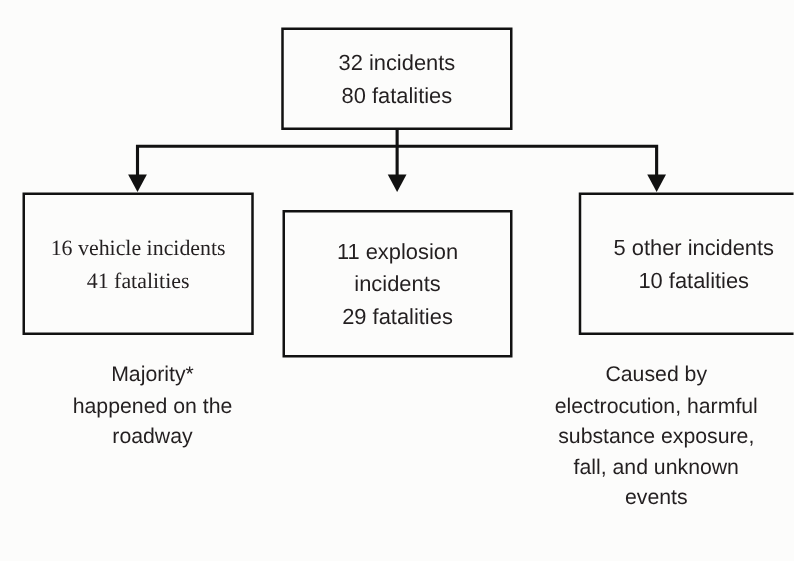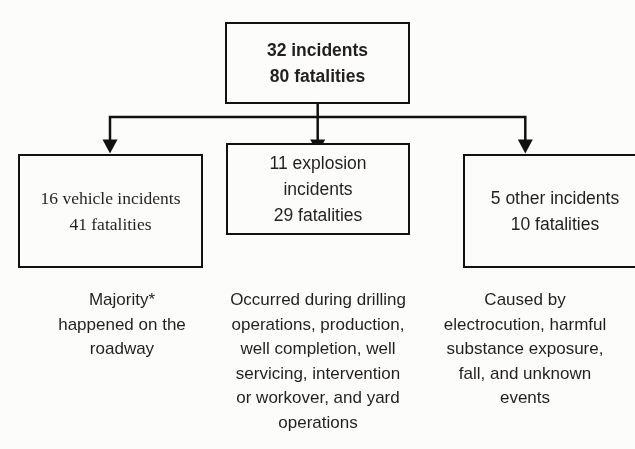--- a/index.html
+++ b/index.html
@@ -39,23 +39,23 @@
     white-space: pre-line;
     font-size: 17px;
     line-height: 24.5px;
     color: #231f20;
   }
   .connectors {
     position: absolute;
     left: 0;
     top: 0;
   }
-  #root-box   { left: 225px; top: 22px;  width: 185px; height: 82px; font-weight: bold; }
+  #root-box   { left: 225px; top: 22px;  width: 185px; height: 82px; }
   #box-vehicle   { left: 18px;  top: 154px; width: 185px; height: 114px; font-family: Liberation Serif, serif; }
-  #box-explosion { left: 226px; top: 143px; width: 184px; height: 92px; text-align: center; }
+  #box-explosion { left: 226px; top: 168px; width: 184px; height: 118px; text-align: center; }
   #box-other     { left: 433px; top: 154px; width: 184px; height: 114px; margin-left: 30px; }
   #note-vehicle   { left: 0px;   width: 220px; padding-left: 12px; }
   #note-explosion { left: 208px; width: 220px; }
   #note-other     { left: 415px; width: 220px; text-align: center; }
 </style>
 </head>
 <body>
 
 <div class="canvas">
 
@@ -90,25 +90,19 @@
 29 fatalities</div>
   </div>
   <div class="node-box" id="box-other">
     <div class="node-label">5 other incidents
 10 fatalities</div>
   </div>
 
   <div class="note" id="note-vehicle">Majority*
 happened on the
 roadway</div>
-  <div class="note" id="note-explosion">Occurred during drilling
-operations, production,
-well completion, well
-servicing, intervention
-or workover, and yard
-operations</div>
   <div class="note" id="note-other">Caused by
 electrocution, harmful
 substance exposure,
 fall, and unknown
 events</div>
 
 </div>
 
 </body></html>

